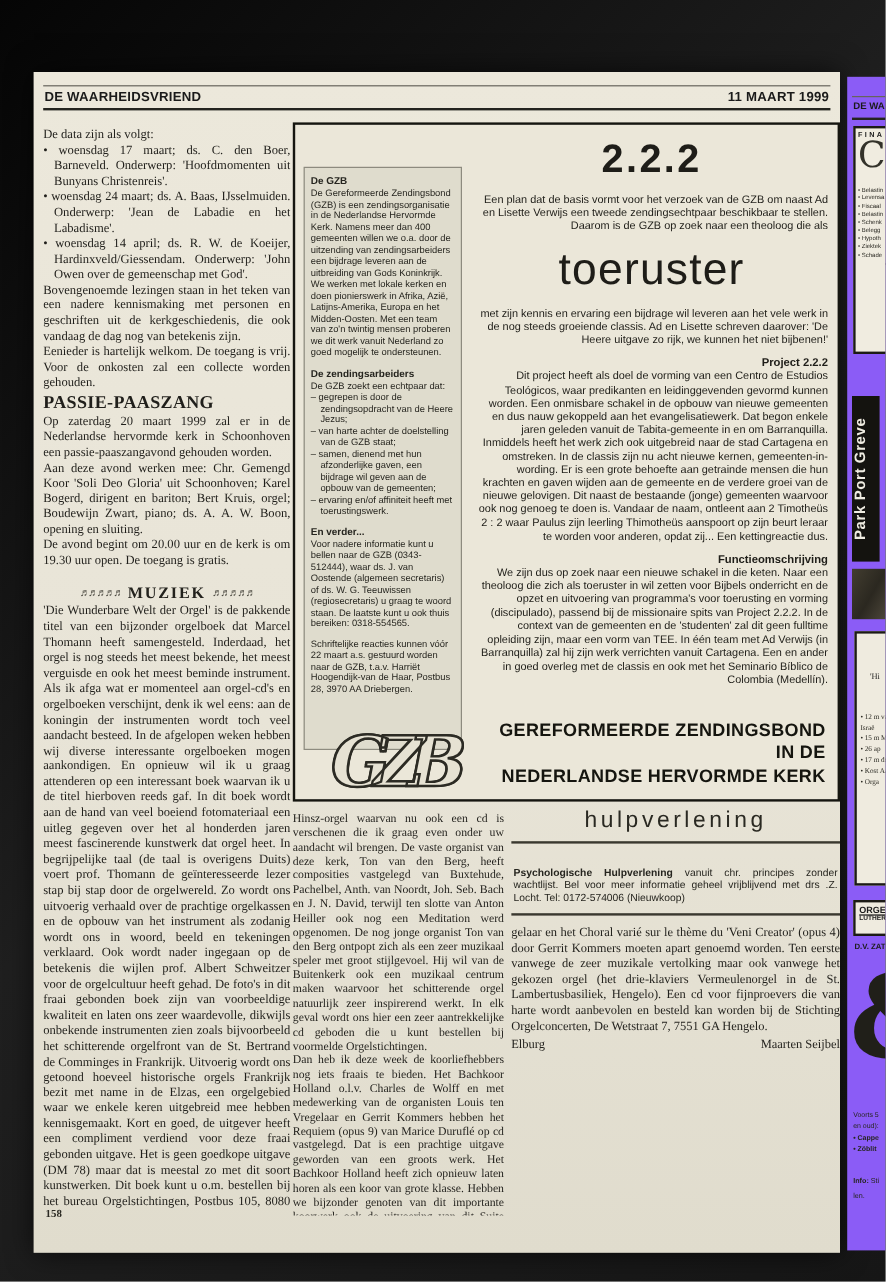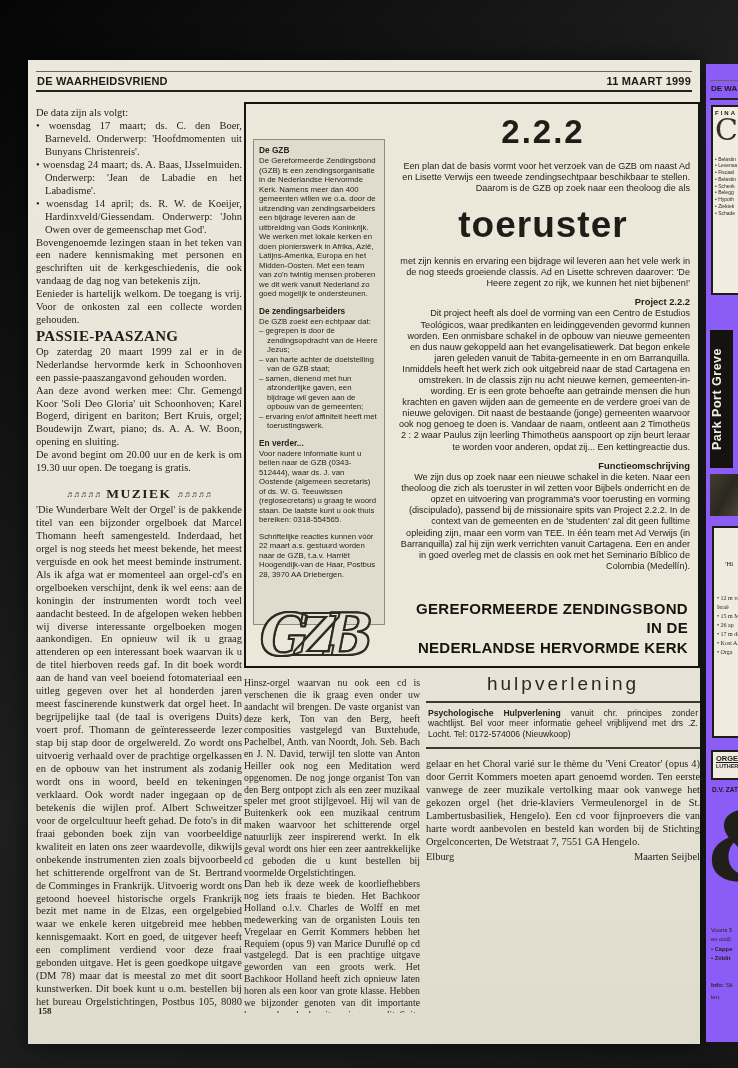--- a/index.html
+++ b/index.html
@@ -37,45 +37,45 @@
   .ad-box { position:absolute; left:216px; top:42px; width:456px; height:566px;
     border:2px solid #15150f; background:#ebe7d9; }
   .info-box { position:absolute; left:7px; top:7px; width:132px; height:486px;
     background:#dfdccd; border:1px solid #8d8b7f; padding:5px 5px;
     font-family:"Liberation Sans",sans-serif; font-size:7.8px; line-height:1.22;
     color:#26251f; overflow:hidden; text-align:left;margin-top:28px; }
   .info-box h4 { font-size:8.3px; margin:7px 0 1px; }
   .info-box h4.first { margin-top:0; }
   .info-box p { margin:0; }
   .info-box .dash { padding-left:8px; text-indent:-8px; }
-  .gzb-logo { position:absolute; left:14px; bottom:2px;
+  .gzb-logo { position:absolute; left:30px; bottom:2px;
     font-family:"DejaVu Serif",serif; font-size:58px; font-weight:bold; font-style:italic;
     letter-spacing:-0.24em; color:#e6e2d3; line-height:1;
     -webkit-text-stroke:2px #2c2b24;
     text-shadow:-1px -1px 0 #2c2b24,1px -1px 0 #2c2b24,-1px 1px 0 #2c2b24,1px 1px 0 #2c2b24; }
   .ad-main { position:absolute; left:150px; top:8px; right:8px; bottom:66px;
     font-family:"Liberation Sans",sans-serif; font-size:9.1px; line-height:1.22;
     color:#1e1d18; text-align:right; overflow:hidden; }
   .ad-main .headline { font-size:33px; font-weight:bold; letter-spacing:2px; margin-bottom:9px;text-align:center; }
   .ad-main p { margin-bottom:7px; }
-  .toeruster { font-size:37px; font-weight:bold; text-align:center; letter-spacing:1px; margin:4px 0 9px; }
+  .toeruster { font-size:37px; font-weight:normal; text-align:center; letter-spacing:1px; margin:4px 0 9px; }
   .ad-h { font-weight:bold; font-size:9.4px; margin-bottom:1px; }
   .ad-footer { position:absolute; right:10px; bottom:9px; text-align:right;
     font-family:"Liberation Sans",sans-serif; font-weight:bold; font-size:15px;
     line-height:1.3; letter-spacing:.3px; color:#15150f; }
   
   .bottom-mid { position:absolute; left:216px; top:617px; width:176px; height:336px; overflow:hidden;
     font-size:9.8px; line-height:1.21; text-align:justify; color:#201f1b; }
   .bottom-mid p { margin:0; }
   .bottom-right { position:absolute; left:398px; top:612px; width:274px; height:342px; overflow:hidden;
     font-size:10.4px; line-height:1.24; text-align:justify; color:#201f1b; }
   .hulp-box { font-family:"Liberation Sans",sans-serif; margin-bottom:9px; }
   .hulp-title { text-align:center; font-size:19px; letter-spacing:3px; color:#2a2922; padding:0 0 5px; }
   .hulp-rule { border-top:2px solid #3a382f; }
-  .hulp-text { font-size:8.6px; line-height:1.27; text-align:justify; padding:5px 2px 7px; color:#26251f; }
+  .hulp-text { font-size:8.6px; line-height:1.27; text-align:justify; padding:19px 2px 7px; color:#26251f; }
   .sign-row { display:flex; justify-content:space-between; margin-top:2px; }
   .page-num { position:absolute; left:10px; bottom:28px; font-size:9px; font-weight:bold; color:#2a2922; }
   
   .next-page { position:absolute; left:706px; top:64px; width:32px; height:978px;
     background:#8b5cf6; overflow:hidden; font-family:"Liberation Sans",sans-serif; }
   .np-rule1 { position:absolute; top:16px; left:4px; right:0; border-top:1px solid #66645c; }
   .np-head { position:absolute; top:20px; left:5px; font-weight:bold; font-size:8px; white-space:nowrap; color:#1a1a1a; }
   .np-rule2 { position:absolute; top:34px; left:4px; right:0; border-top:2px solid #24241f; }
   .np-finbox { position:absolute; top:41px; left:5px; width:60px; height:190px;
     border:2px solid #1c1b16; background:#f0ece0; padding:3px 2px; overflow:hidden; }
@@ -158,21 +158,21 @@
       <h4></h4>
       <p>Schriftelijke reacties kunnen vóór 22 maart a.s. gestuurd worden naar de GZB, t.a.v. Harriët Hoogendijk-van de Haar, Postbus 28, 3970 AA Driebergen.</p>
     </div>
 
     <div class="gzb-logo">GZB</div>
 
     <div class="ad-main">
       <div class="headline">2.2.2</div>
       <p>Een plan dat de basis vormt voor het verzoek van de GZB om naast Ad en Lisette Verwijs een tweede zendingsechtpaar beschikbaar te stellen. Daarom is de GZB op zoek naar een theoloog die als</p>
       <div class="toeruster">toeruster</div>
-      <p>met zijn kennis en ervaring een bijdrage wil leveren aan het vele werk in de nog steeds groeiende classis. Ad en Lisette schreven daarover: 'De Heere zegent zo rijk, we kunnen het niet bijbenen!'</p>
+      <p>met zijn kennis en ervaring een bijdrage wil leveren aan het vele werk in de nog steeds groeiende classis. Ad en Lisette schreven daarover: 'De Heere uitgave zo rijk, we kunnen het niet bijbenen!'</p>
       <div class="ad-h">Project 2.2.2</div>
       <p>Dit project heeft als doel de vorming van een Centro de Estudios Teológicos, waar predikanten en leidinggevenden gevormd kunnen worden. Een onmisbare schakel in de opbouw van nieuwe gemeenten en dus nauw gekoppeld aan het evangelisatiewerk. Dat begon enkele jaren geleden vanuit de Tabita-gemeente in en om Barranquilla. Inmiddels heeft het werk zich ook uitgebreid naar de stad Cartagena en omstreken. In de classis zijn nu acht nieuwe kernen, gemeenten-in-wording. Er is een grote behoefte aan getrainde mensen die hun krachten en gaven wijden aan de gemeente en de verdere groei van de nieuwe gelovigen. Dit naast de bestaande (jonge) gemeenten waarvoor ook nog genoeg te doen is. Vandaar de naam, ontleent aan 2 Timotheüs 2 : 2 waar Paulus zijn leerling Thimotheüs aanspoort op zijn beurt leraar te worden voor anderen, opdat zij... Een kettingreactie dus.</p>
       <div class="ad-h">Functieomschrijving</div>
       <p>We zijn dus op zoek naar een nieuwe schakel in die keten. Naar een theoloog die zich als toeruster in wil zetten voor Bijbels onderricht en de opzet en uitvoering van programma's voor toerusting en vorming (discipulado), passend bij de missionaire spits van Project 2.2.2. In de context van de gemeenten en de 'studenten' zal dit geen fulltime opleiding zijn, maar een vorm van TEE. In één team met Ad Verwijs (in Barranquilla) zal hij zijn werk verrichten vanuit Cartagena. Een en ander in goed overleg met de classis en ook met het Seminario Bíblico de Colombia (Medellín).</p>
 
     </div>
 
     <div class="ad-footer">
       <div>GEREFORMEERDE ZENDINGSBOND</div>
       <div>IN DE</div>

